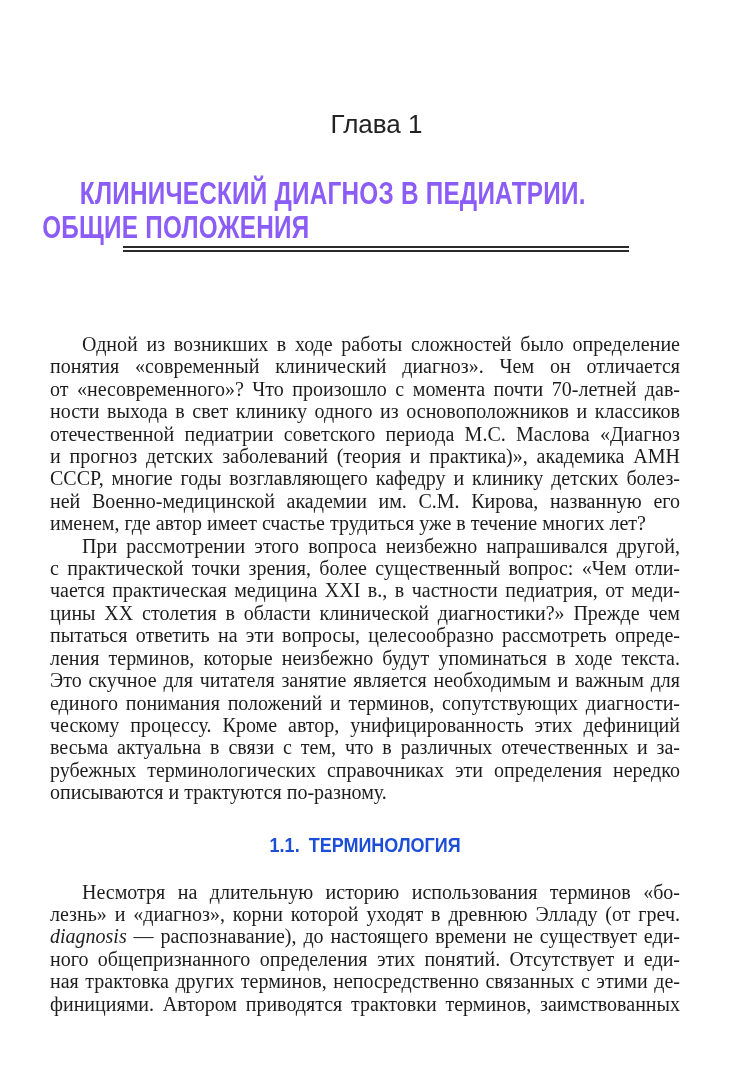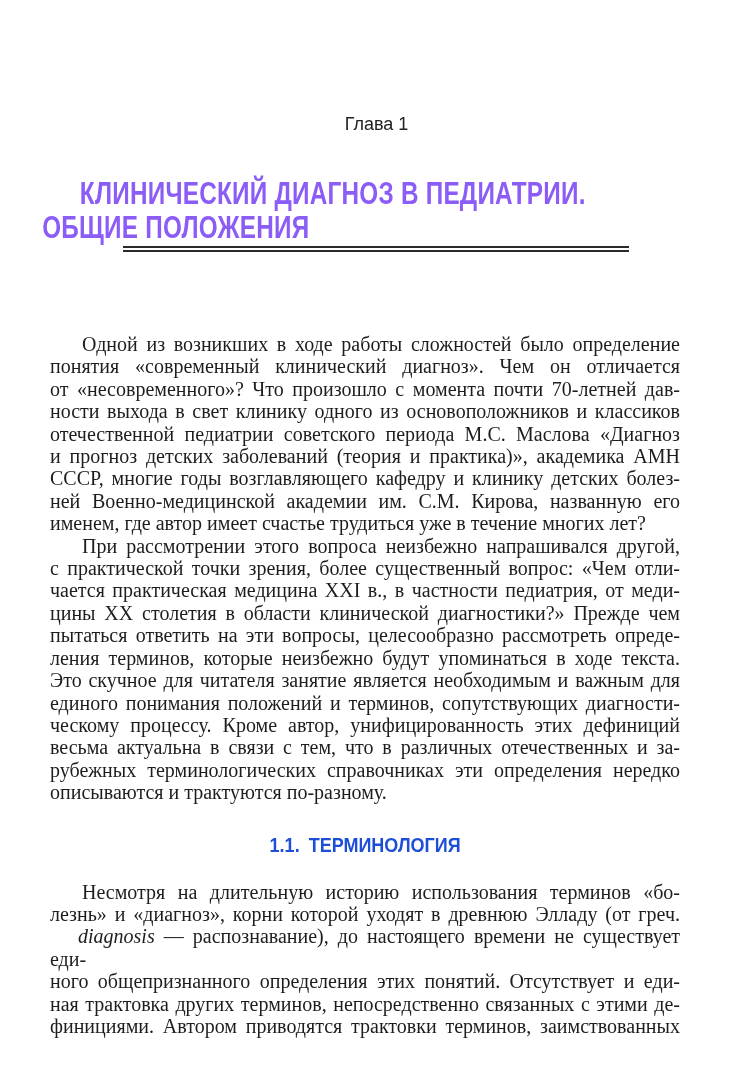--- a/index.html
+++ b/index.html
@@ -11,21 +11,21 @@
     font-family: "Liberation Serif", serif;
     color: #1d1d1d;
     overflow: hidden;
     margin: 0 auto;
   }
   .chapter-label {
     position: absolute;
     top: 112px; left: 0; width: 100%;
     text-align: center;
     font-family: "Liberation Sans", sans-serif;
-    font-size: 18px;
+    font-size: 26px;
     line-height: 24px;
     color: #222;
   }
   .chapter-title {
     position: absolute;
     top: 176px; left: 0; width: 100%;
     font-family: "Liberation Sans", sans-serif;
     font-weight: 700;
     font-size: 32px;
     line-height: 34px;
@@ -54,21 +54,21 @@
     font-size: 20px;
     line-height: 22.4px;
   }
   .paragraph { margin: 0; }
   .line {
     text-align: justify;
     text-align-last: justify;
   }
   .line.indent { text-indent: 32px; }
   .line.lastline { text-align-last: left; }
-  .line i { font-style: italic; margin-left: 28px; }
+  .line i { font-style: italic; }
   .section-heading {
     margin: 30px 0 25px 0;
     text-align: center;
     font-family: "Liberation Sans", sans-serif;
     font-weight: 700;
     font-size: 20px;
     line-height: 22px;
     color: #1d4ed8;
   }
   .section-heading > span {

